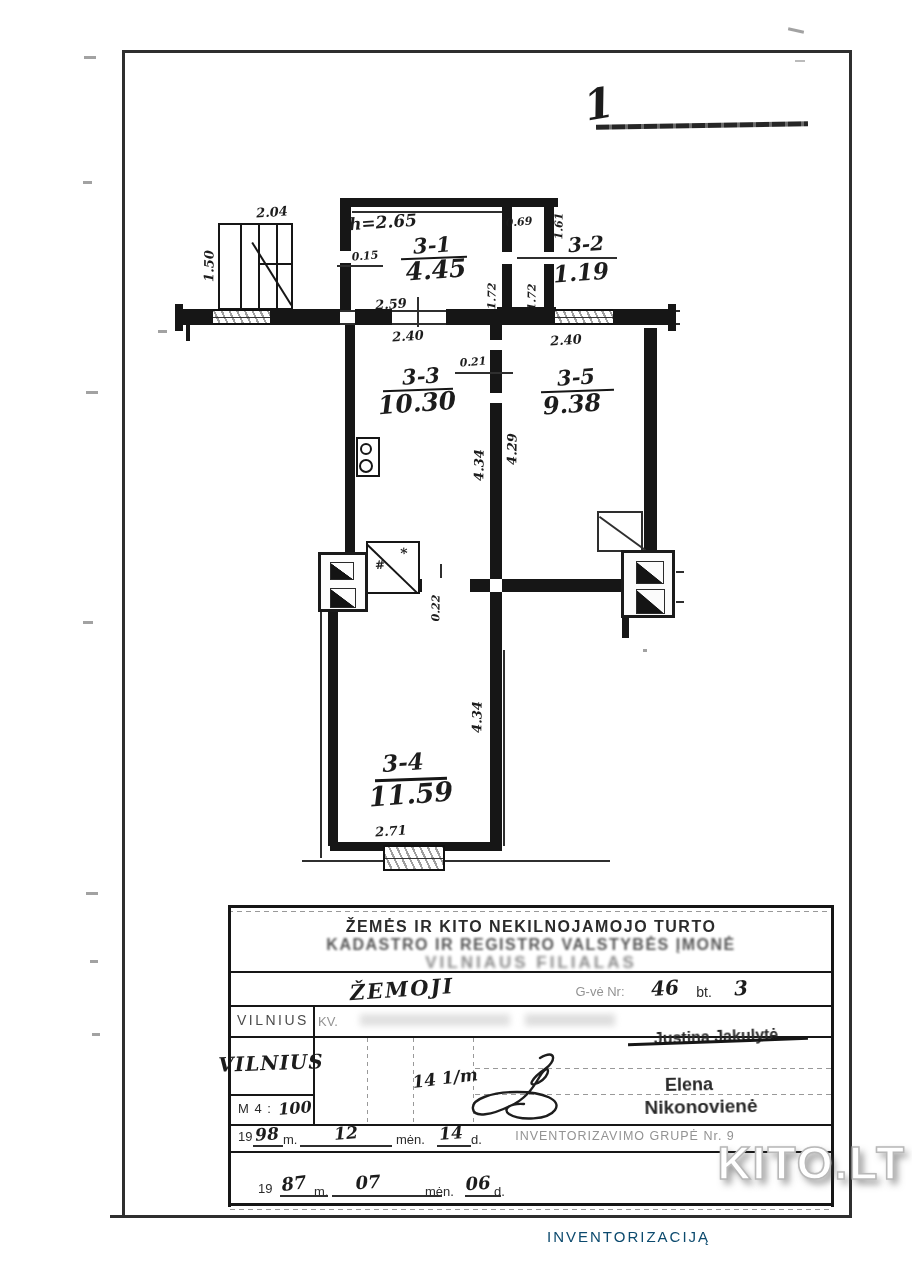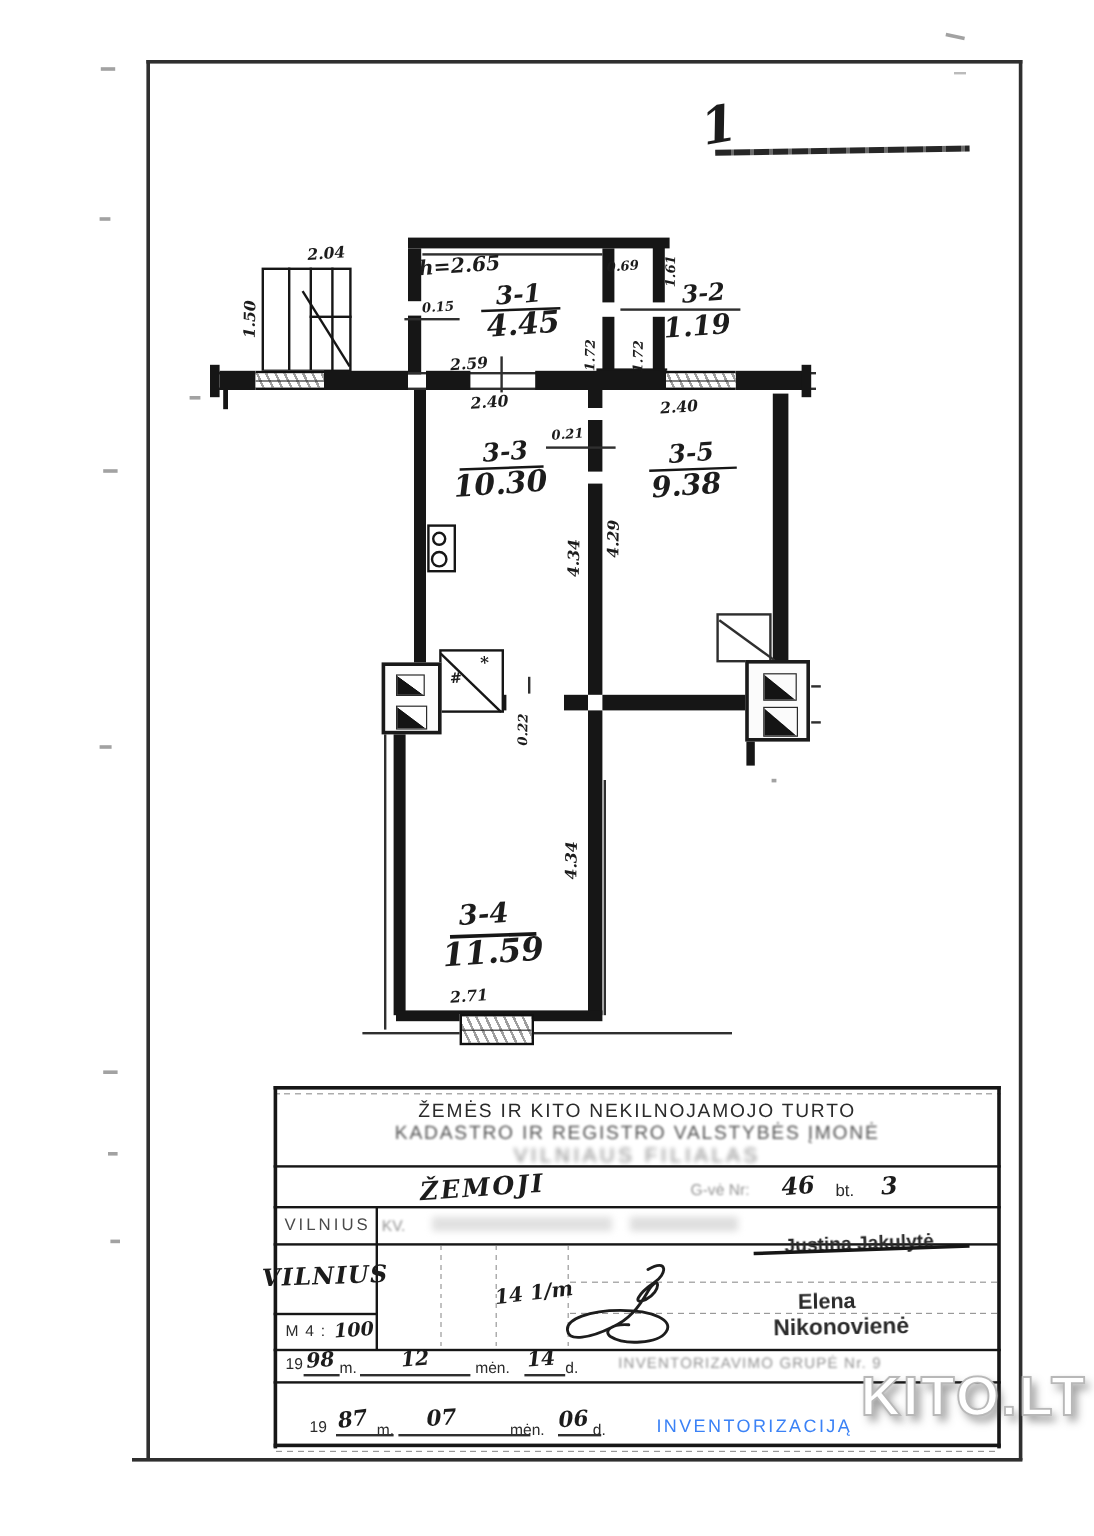--- a/index.html
+++ b/index.html
@@ -14,21 +14,21 @@
   .win::after{content:"";position:absolute;left:0;top:0;right:0;bottom:0;
       background:repeating-linear-gradient(65deg,transparent 0 5px,rgba(40,40,40,.45) 5px 7px)}
   .winv{border:2px solid #111}
   .tri{position:absolute;border:1px solid #2a2a2a;box-sizing:border-box;
       background:linear-gradient(to top right,#141414 48%,rgba(0,0,0,0) 50%)}
   .hw{position:absolute;font-family:"DejaVu Serif",serif;font-style:italic;font-weight:700;
       color:#1c1c1c;white-space:nowrap;transform:translate(-50%,-50%) rotate(-4deg);font-size:13px}
   .vdim{transform:translate(-50%,-50%) rotate(-89deg)}
   .prt{position:absolute;color:#2b2b2b;white-space:nowrap}
   .ctr{transform:translate(-50%,-50%)}
-  .stamped{font-weight:normal;letter-spacing:1.5px;filter:blur(.35px)}
+  .stamped{font-weight:bold;letter-spacing:1.5px;filter:blur(.35px)}
   .faint{color:#6f6f6f;filter:blur(.7px);opacity:.75}
   .dash-v{position:absolute;width:1px;background:repeating-linear-gradient(#999 0 4px,transparent 4px 8px)}
   .dash-h{position:absolute;height:1px;background:repeating-linear-gradient(90deg,#999 0 5px,transparent 5px 9px)}
   .wm{position:absolute;font-family:"Liberation Sans",sans-serif;font-weight:bold;color:#fff;
       -webkit-text-stroke:1.5px #b8b8b8;letter-spacing:2px;z-index:50;white-space:nowrap;
       text-shadow:0 0 2px #c4c4c4, 4px 5px 7px rgba(60,60,60,.55)}
   svg{position:absolute;overflow:visible}
 </style>
 </head>
 <body>
@@ -228,20 +228,20 @@
   <div class="thin" style="left:300px;top:1145px;width:92px;height:2px"></div>
   <div class="thin" style="left:437px;top:1145px;width:34px;height:2px"></div>
 
   <span class="prt" style="left:258px;top:1181px;font-size:13px">19</span>
   <span class="hw" style="left:294px;top:1183px;font-size:18px;transform:translate(-50%,-50%) rotate(-7deg)">87</span>
   <span class="prt" style="left:314px;top:1184px;font-size:13px">m.</span>
   <span class="hw" style="left:368px;top:1182px;font-size:18px">07</span>
   <span class="prt" style="left:425px;top:1184px;font-size:13px">mėn.</span>
   <span class="hw" style="left:478px;top:1183px;font-size:18px">06</span>
   <span class="prt" style="left:494px;top:1184px;font-size:13px">d.</span>
-  <span class="prt" style="left:547px;top:1180px;font-size:15px;letter-spacing:2px;color:#3b82f6">INVENTORIZACIJĄ</span>
+  <span class="prt" style="left:547px;top:1228px;font-size:15px;letter-spacing:2px;color:#0c4a6e">INVENTORIZACIJĄ</span>
   <div class="thin" style="left:280px;top:1195px;width:48px;height:2px"></div>
   <div class="thin" style="left:332px;top:1195px;width:110px;height:2px"></div>
   <div class="thin" style="left:465px;top:1195px;width:36px;height:2px"></div>
 
   <span class="wm" style="right:6px;top:1136px;font-size:46px">KITO.LT</span>
 
 </div>
 
 </body></html>

